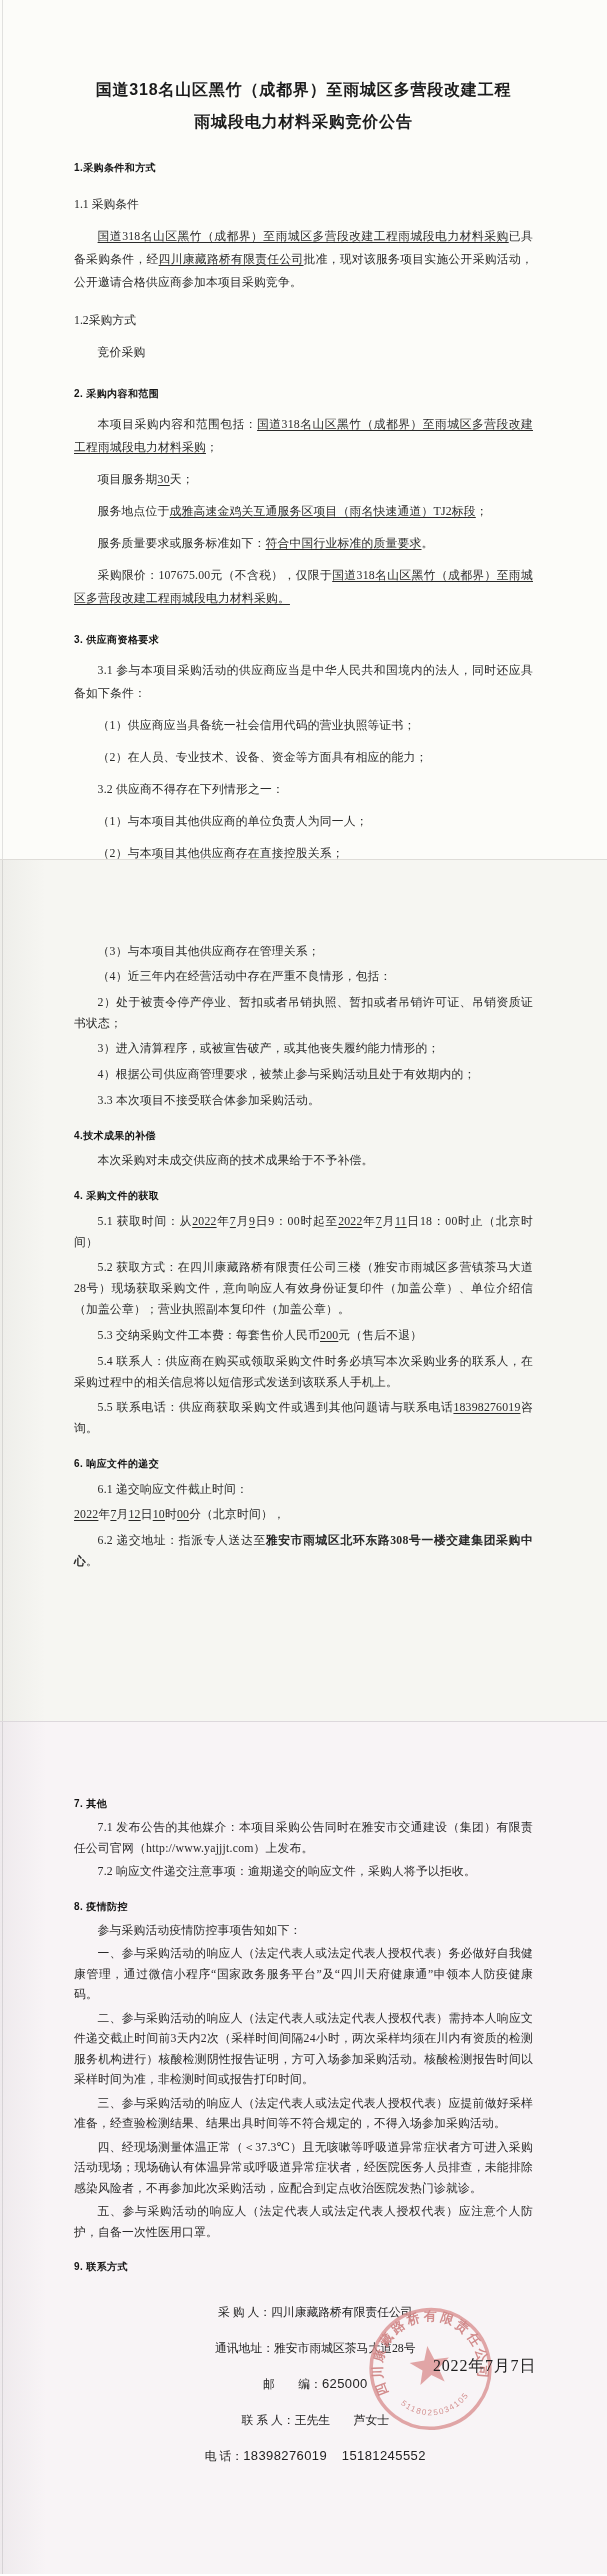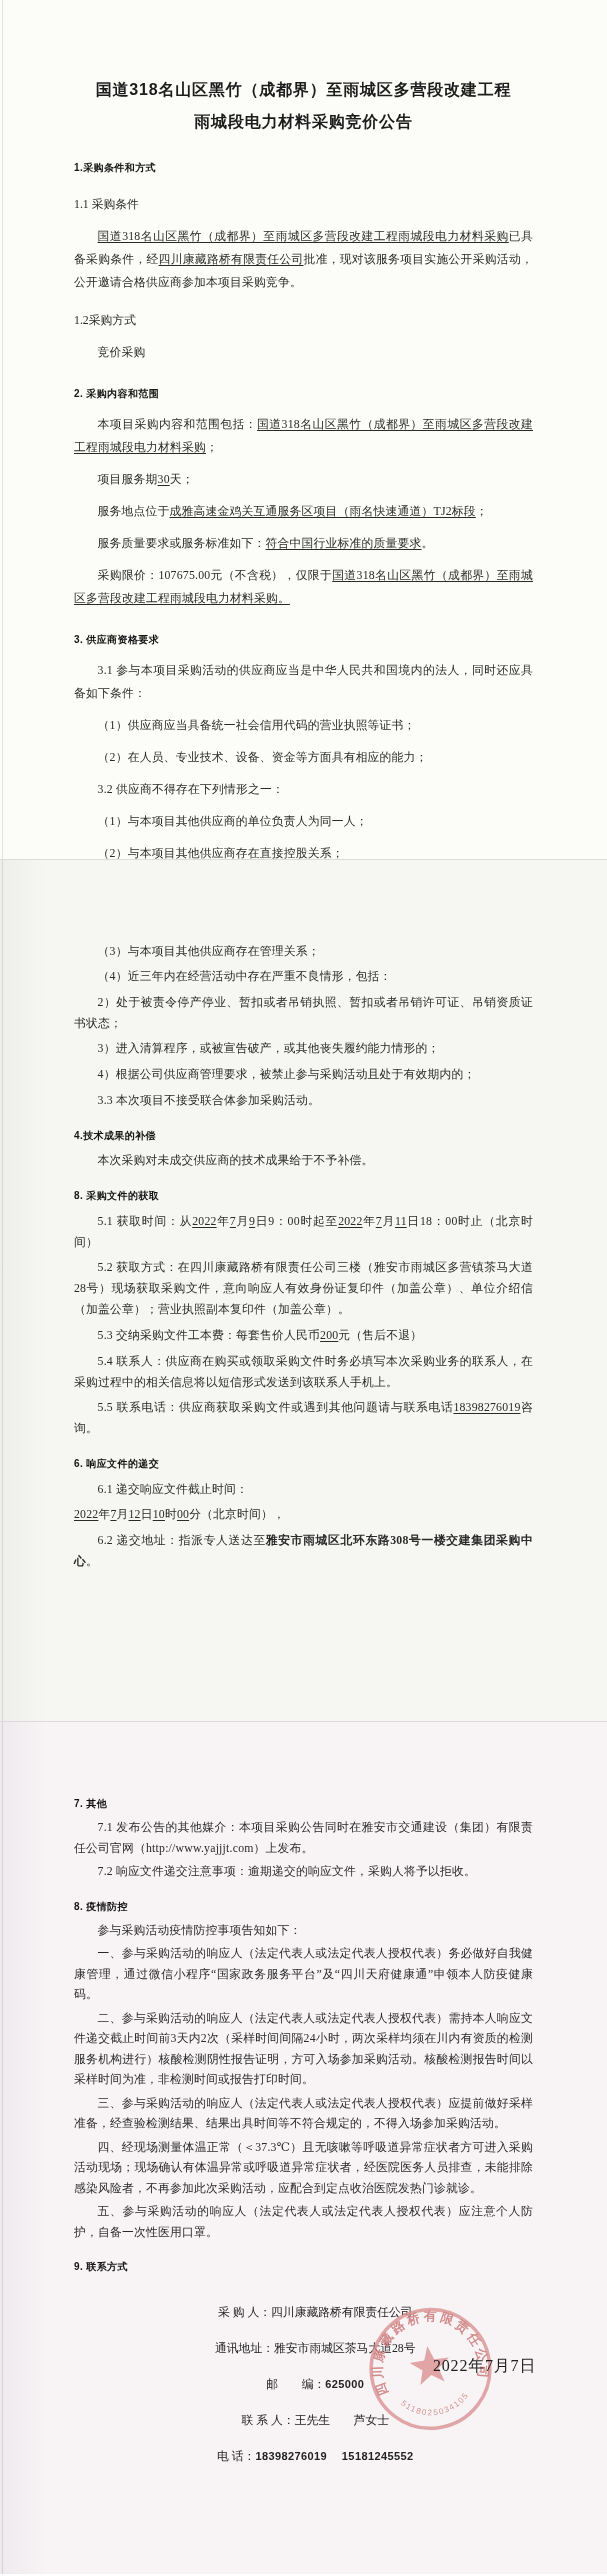--- a/index.html
+++ b/index.html
@@ -37,21 +37,21 @@
   .sub{font-size:11.8px;line-height:var(--lh);margin-top:calc(var(--pm) + 6px);color:#2a2a2a;}
   .para{
     font-size:11.8px;line-height:var(--lh);margin-top:var(--pm);
     text-indent:2em;text-align:justify;color:#2a2a2a;letter-spacing:0.2px;
   }
   .noindent{text-indent:0;}
   .gap{height:10.6px;}
   .contact{font-size:11.8px;line-height:24px;margin-top:12px;padding-left:2em;color:#222;text-align:center;}
   .contact .b{
     font-family:"Liberation Sans","DejaVu Sans",sans-serif;
-    font-weight:bold;font-size:11px;letter-spacing:0.4px;
+    font-weight:normal;font-size:13px;letter-spacing:0.4px;
   }
   .u{text-decoration:underline;text-underline-offset:2.3px;text-decoration-thickness:0.8px;margin-top:24px;}
   .b{font-weight:bold;}
   
   .seal{position:absolute;left:365px;top:583px;width:131px;height:131px;opacity:0.92;}
   .seal-ring{fill:none;stroke:#d98f8f;stroke-width:4.5;opacity:0.85;}
   .seal-company{font-size:16.5px;letter-spacing:4px;fill:#cf8383;font-weight:bold;
     font-family:"Liberation Serif","DejaVu Serif",serif;}
   .seal-number{font-size:10.5px;letter-spacing:2px;fill:#d18a8a;
     font-family:"Liberation Sans","DejaVu Sans",sans-serif;}
@@ -95,21 +95,21 @@
   <section class="page pg2">
     <div class="blocks">
         <div class="para">（3）与本项目其他供应商存在管理关系；</div>
         <div class="para">（4）近三年内在经营活动中存在严重不良情形，包括：</div>
         <div class="para">2）处于被责令停产停业、暂扣或者吊销执照、暂扣或者吊销许可证、吊销资质证书状态；</div>
         <div class="para">3）进入清算程序，或被宣告破产，或其他丧失履约能力情形的；</div>
         <div class="para">4）根据公司供应商管理要求，被禁止参与采购活动且处于有效期内的；</div>
         <div class="para">3.3 本次项目不接受联合体参加采购活动。</div>
         <div class="h1">4.技术成果的补偿</div>
         <div class="para">本次采购对未成交供应商的技术成果给于不予补偿。</div>
-        <div class="h1">8. 采购文件的获取</div>
+        <div class="h1">4. 采购文件的获取</div>
         <div class="para"><span>5.1 获取时间：从</span><span class="u">2022</span><span>年</span><span class="u">7</span><span>月</span><span class="u">9</span><span>日9：00时起至</span><span class="u">2022</span><span>年</span><span class="u">7</span><span>月</span><span class="u">11</span><span>日18：00时止（北京时间）</span></div>
         <div class="para">5.2 获取方式：在四川康藏路桥有限责任公司三楼（雅安市雨城区多营镇茶马大道28号）现场获取采购文件，意向响应人有效身份证复印件（加盖公章）、单位介绍信（加盖公章）；营业执照副本复印件（加盖公章）。</div>
         <div class="para"><span>5.3 交纳采购文件工本费：每套售价人民币</span><span class="u">200</span><span>元（售后不退）</span></div>
         <div class="para">5.4 联系人：供应商在购买或领取采购文件时务必填写本次采购业务的联系人，在采购过程中的相关信息将以短信形式发送到该联系人手机上。</div>
         <div class="para"><span>5.5 联系电话：供应商获取采购文件或遇到其他问题请与联系电话</span><span class="u">18398276019</span><span>咨询。</span></div>
         <div class="h1">6. 响应文件的递交</div>
         <div class="para">6.1 递交响应文件截止时间：</div>
         <div class="para noindent"><span class="u">2022</span><span>年</span><span class="u">7</span><span>月</span><span class="u">12</span><span>日</span><span class="u">10</span><span>时</span><span class="u">00</span><span>分（北京时间），</span></div>
         <div class="para"><span>6.2 递交地址：指派专人送达至</span><span class="b">雅安市雨城区北环东路308号一楼交建集团采购中心</span><span>。</span></div>
       </div>

